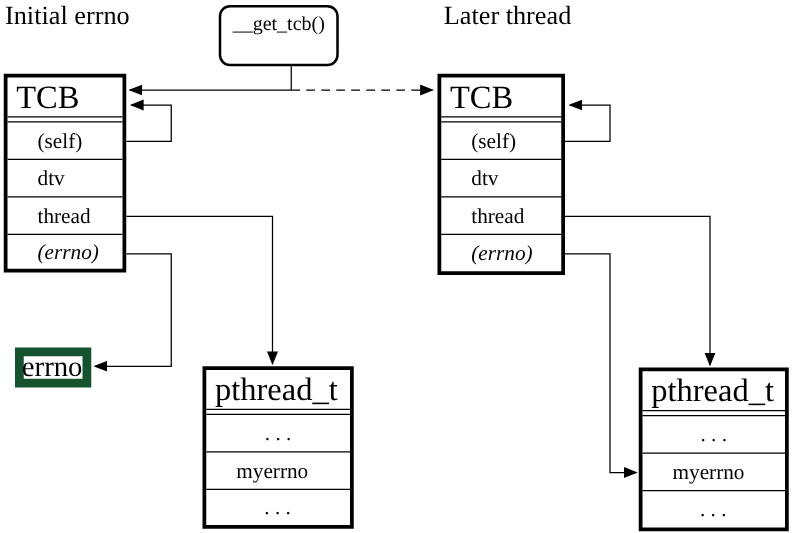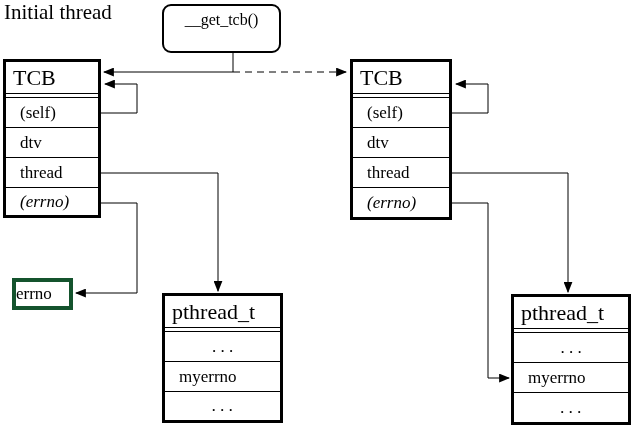--- a/index.html
+++ b/index.html
@@ -11,33 +11,33 @@
   .title { position:absolute; font-size:21px; white-space:nowrap; }
   .rbox {
     position:absolute; box-sizing:border-box; border:2px solid #000; border-radius:9px;
     text-align:center; font-size:16px; line-height:21px; padding-top:3px; background:#fff;
   }
   .tbl {
     position:absolute; box-sizing:border-box; border:3px solid #000; background:#fff;
     display:flex; flex-direction:column;
   }
   .tbl .hdr {
-    font-size:22px; padding-left:7px; height:31px; flex:0 0 31px;
+    font-size:26px; padding-left:7px; height:31px; flex:0 0 31px;
     display:flex; align-items:center; border-bottom:1px solid #000;
   }
   .tbl .dbl { height:3px; flex:0 0 3px; border-bottom:1px solid #000; }
   .tbl .row {
-    font-size:17px; padding-left:14px; height:29px; flex:0 0 29px;
+    font-size:17px; padding-left:24px; height:29px; flex:0 0 29px;
     display:flex; align-items:center; border-bottom:1px solid #000;
   }
   .tbl .row:last-child { border-bottom:none; flex:1 1 auto;font-style:italic; }
   .tbl .row.center { padding-left:0; justify-content:center; }
   .sbox {
-    position:absolute; box-sizing:border-box; border:4px solid #14532d; background:#fff;
-    display:flex; align-items:center; justify-content:flex-start; font-size:17px;
+    position:absolute; box-sizing:border-box; border:7px solid #14532d; background:#fff;
+    display:flex; align-items:center; justify-content:flex-end; font-size:23px;
   }
 </style>
 </head>
 <body>
 
 <div class="canvas">
 
   <svg class="wires" viewBox="0 0 634 426">
     <defs>
       <marker id="arr" viewBox="0 0 10 8" refX="9" refY="4" markerWidth="11" markerHeight="9" markerUnits="userSpaceOnUse" orient="auto">
@@ -48,23 +48,24 @@
     <path d="M233,72 L104,72" stroke="#000" stroke-width="1" fill="none" marker-end="url(#arr)"></path>
     <path d="M233,72 L346,72" stroke="#000" stroke-width="1" fill="none" stroke-dasharray="7 5" marker-end="url(#arr)"></path>
     <path d="M101,113 L137,113 L137,84 L105,84" stroke="#000" stroke-width="1" fill="none" marker-end="url(#arr)"></path>
     <path d="M452,113 L488,113 L488,84 L456,84" stroke="#000" stroke-width="1" fill="none" marker-end="url(#arr)"></path>
     <path d="M101,173 L218,173 L218,291" stroke="#000" stroke-width="1" fill="none" marker-end="url(#arr)"></path>
     <path d="M101,203 L137,203 L137,293 L76,293" stroke="#000" stroke-width="1" fill="none" marker-end="url(#arr)"></path>
     <path d="M452,173 L568,173 L568,292" stroke="#000" stroke-width="1" fill="none" marker-end="url(#arr)"></path>
     <path d="M452,203 L488,203 L488,378 L509,378" stroke="#000" stroke-width="1" fill="none" marker-end="url(#arr)"></path>
   </svg>
 
-  <div class="title" style="left:4px; top:0px;">Initial thread</div>
+  <div class="title" style="left:4px; top:0px;">Initial errno</div>
+  <div class="title" style="left:355px; top:0px;">Later thread</div>
 
-  <div class="rbox" style="left:162px; top:4px; width:119px; height:49px;">
+  <div class="rbox" style="left:175px; top:4px; width:96px; height:49px;">
     <div>__get_tcb()</div>
   </div>
 
   <div class="tbl" style="left:3px; top:59px; width:98px; height:159px;">
     <div class="hdr">TCB</div>
     <div class="dbl"></div>
     <div class="row">(self)</div>
     <div class="row">dtv</div>
     <div class="row">thread</div>
     <div class="row">(errno)</div>

